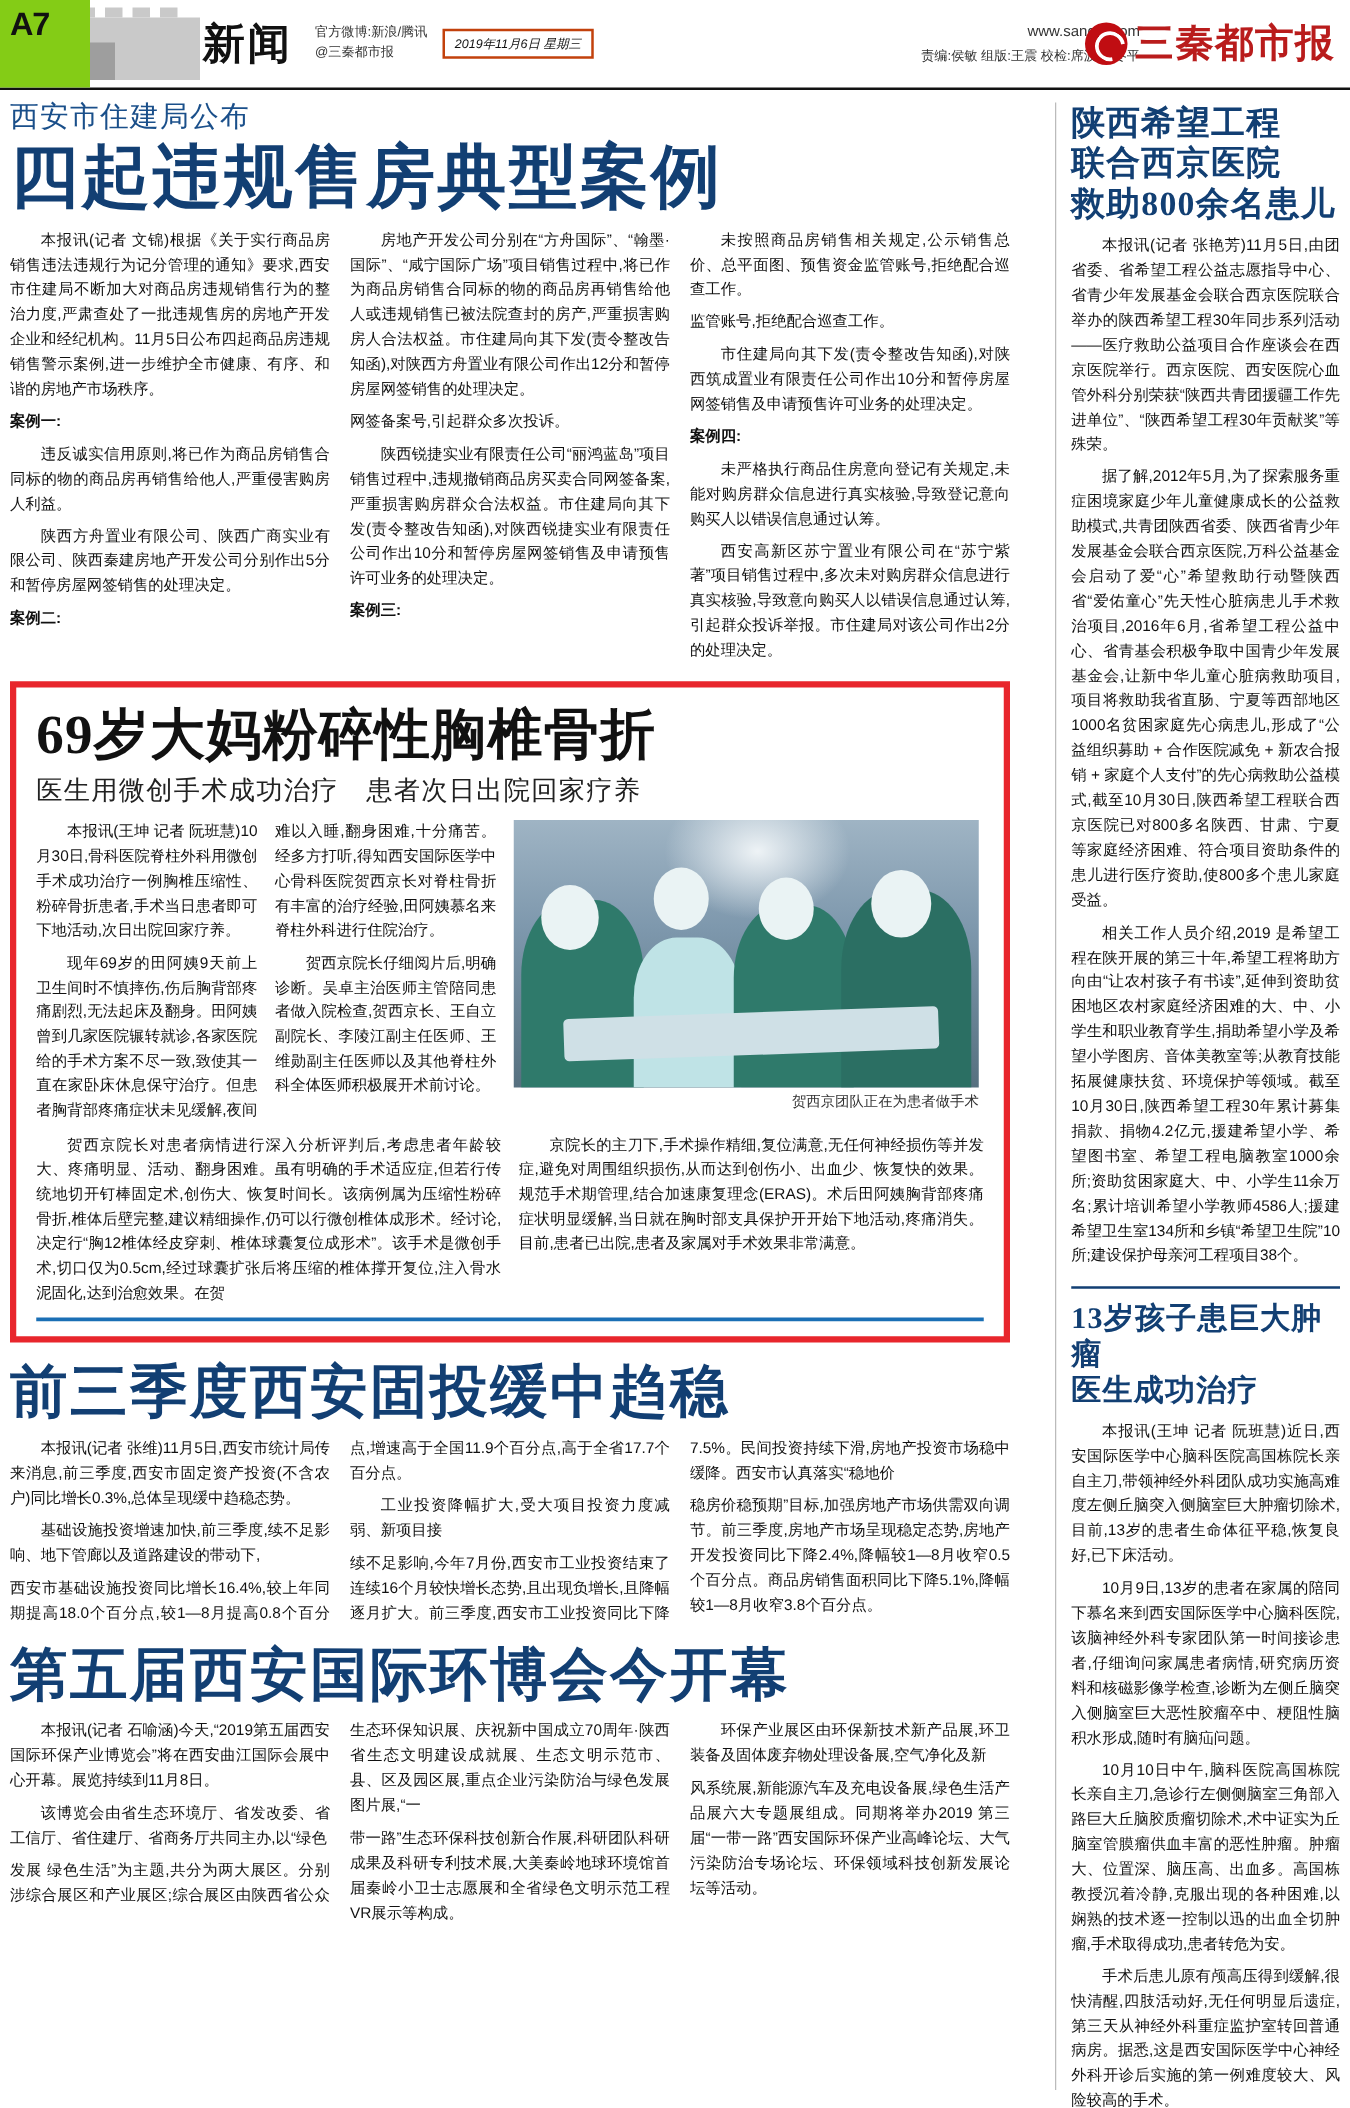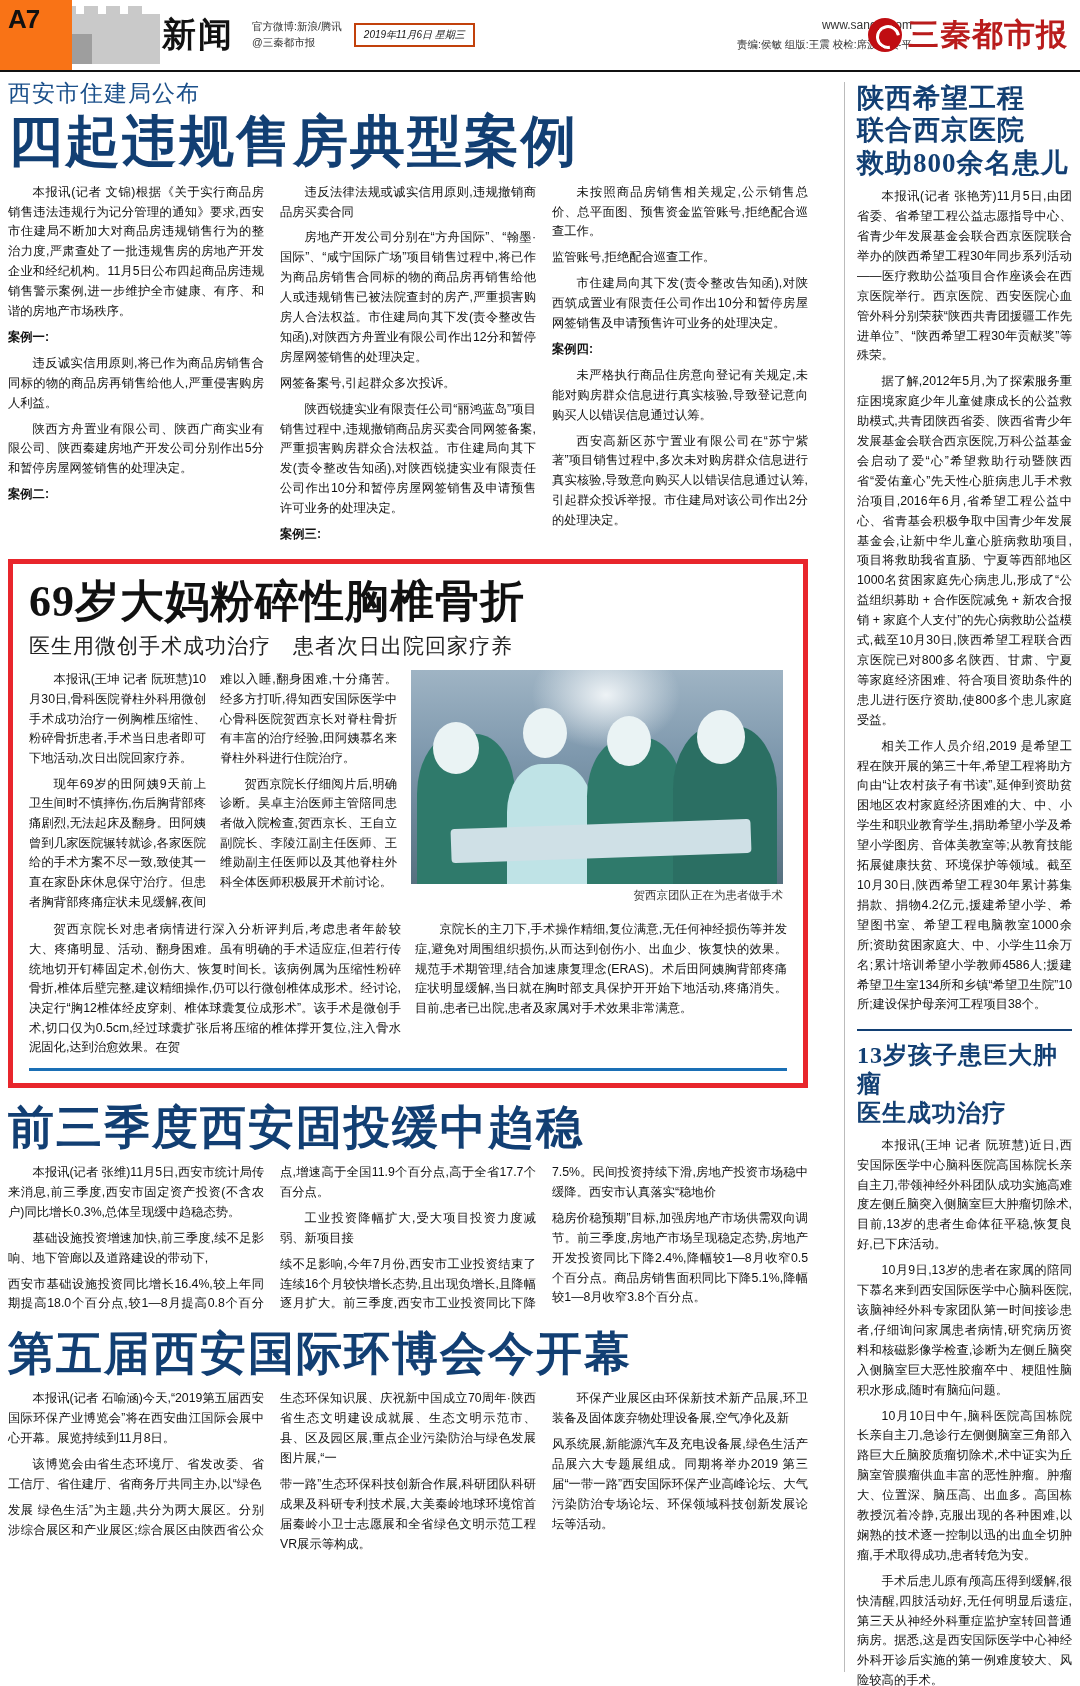--- a/index.html
+++ b/index.html
@@ -15,21 +15,21 @@
   
   .masthead {
     position:relative;
     height:72px;
     display:flex;
     align-items:stretch;
     border-bottom:2px solid #111;
   }
   .page-badge {
     width:72px;
-    background:#f97316;
+    background:#84cc16;
     display:flex; align-items:flex-start; justify-content:flex-start;
     padding-left:8px; padding-top:4px;
     font-size:26px; font-weight:bold; letter-spacing:-1px;
     color:#111;
     position:relative;
     z-index:3;
   }
   .wall {
     position:absolute;
     left:40px; top:0;
@@ -277,21 +277,20 @@
 
     <div>
       <div class="kicker">西安市住建局公布</div>
       <div class="head-main">四起违规售房典型案例</div>
       <div class="cols3">
         <p>本报讯(记者 文锦)根据《关于实行商品房销售违法违规行为记分管理的通知》要求,西安市住建局不断加大对商品房违规销售行为的整治力度,严肃查处了一批违规售房的房地产开发企业和经纪机构。11月5日公布四起商品房违规销售警示案例,进一步维护全市健康、有序、和谐的房地产市场秩序。</p>
         <p class="noind case-h">案例一:</p>
         <p>违反诚实信用原则,将已作为商品房销售合同标的物的商品房再销售给他人,严重侵害购房人利益。</p>
         <p>陕西方舟置业有限公司、陕西广商实业有限公司、陕西秦建房地产开发公司分别作出5分和暂停房屋网签销售的处理决定。</p>
         <p class="noind case-h">案例二:</p>
-        <p>违反法律法规或诚实信用原则,违规撤销商品房买卖合同</p>
         <p>房地产开发公司分别在“方舟国际”、“翰墨·国际”、“咸宁国际广场”项目销售过程中,将已作为商品房销售合同标的物的商品房再销售给他人或违规销售已被法院查封的房产,严重损害购房人合法权益。市住建局向其下发(责令整改告知函),对陕西方舟置业有限公司作出12分和暂停房屋网签销售的处理决定。</p>
         <p class="noind">网签备案号,引起群众多次投诉。</p>
         <p>陕西锐捷实业有限责任公司“丽鸿蓝岛”项目销售过程中,违规撤销商品房买卖合同网签备案,严重损害购房群众合法权益。市住建局向其下发(责令整改告知函),对陕西锐捷实业有限责任公司作出10分和暂停房屋网签销售及申请预售许可业务的处理决定。</p>
         <p class="noind case-h">案例三:</p>
         <p>未按照商品房销售相关规定,公示销售总价、总平面图、预售资金监管账号,拒绝配合巡查工作。</p>
         <p class="noind">监管账号,拒绝配合巡查工作。</p>
         <p>市住建局向其下发(责令整改告知函),对陕西筑成置业有限责任公司作出10分和暂停房屋网签销售及申请预售许可业务的处理决定。</p>
         <p class="noind case-h">案例四:</p>
         <p>未严格执行商品住房意向登记有关规定,未能对购房群众信息进行真实核验,导致登记意向购买人以错误信息通过认筹。</p>
         <p>西安高新区苏宁置业有限公司在“苏宁紫著”项目销售过程中,多次未对购房群众信息进行真实核验,导致意向购买人以错误信息通过认筹,引起群众投诉举报。市住建局对该公司作出2分的处理决定。</p>

